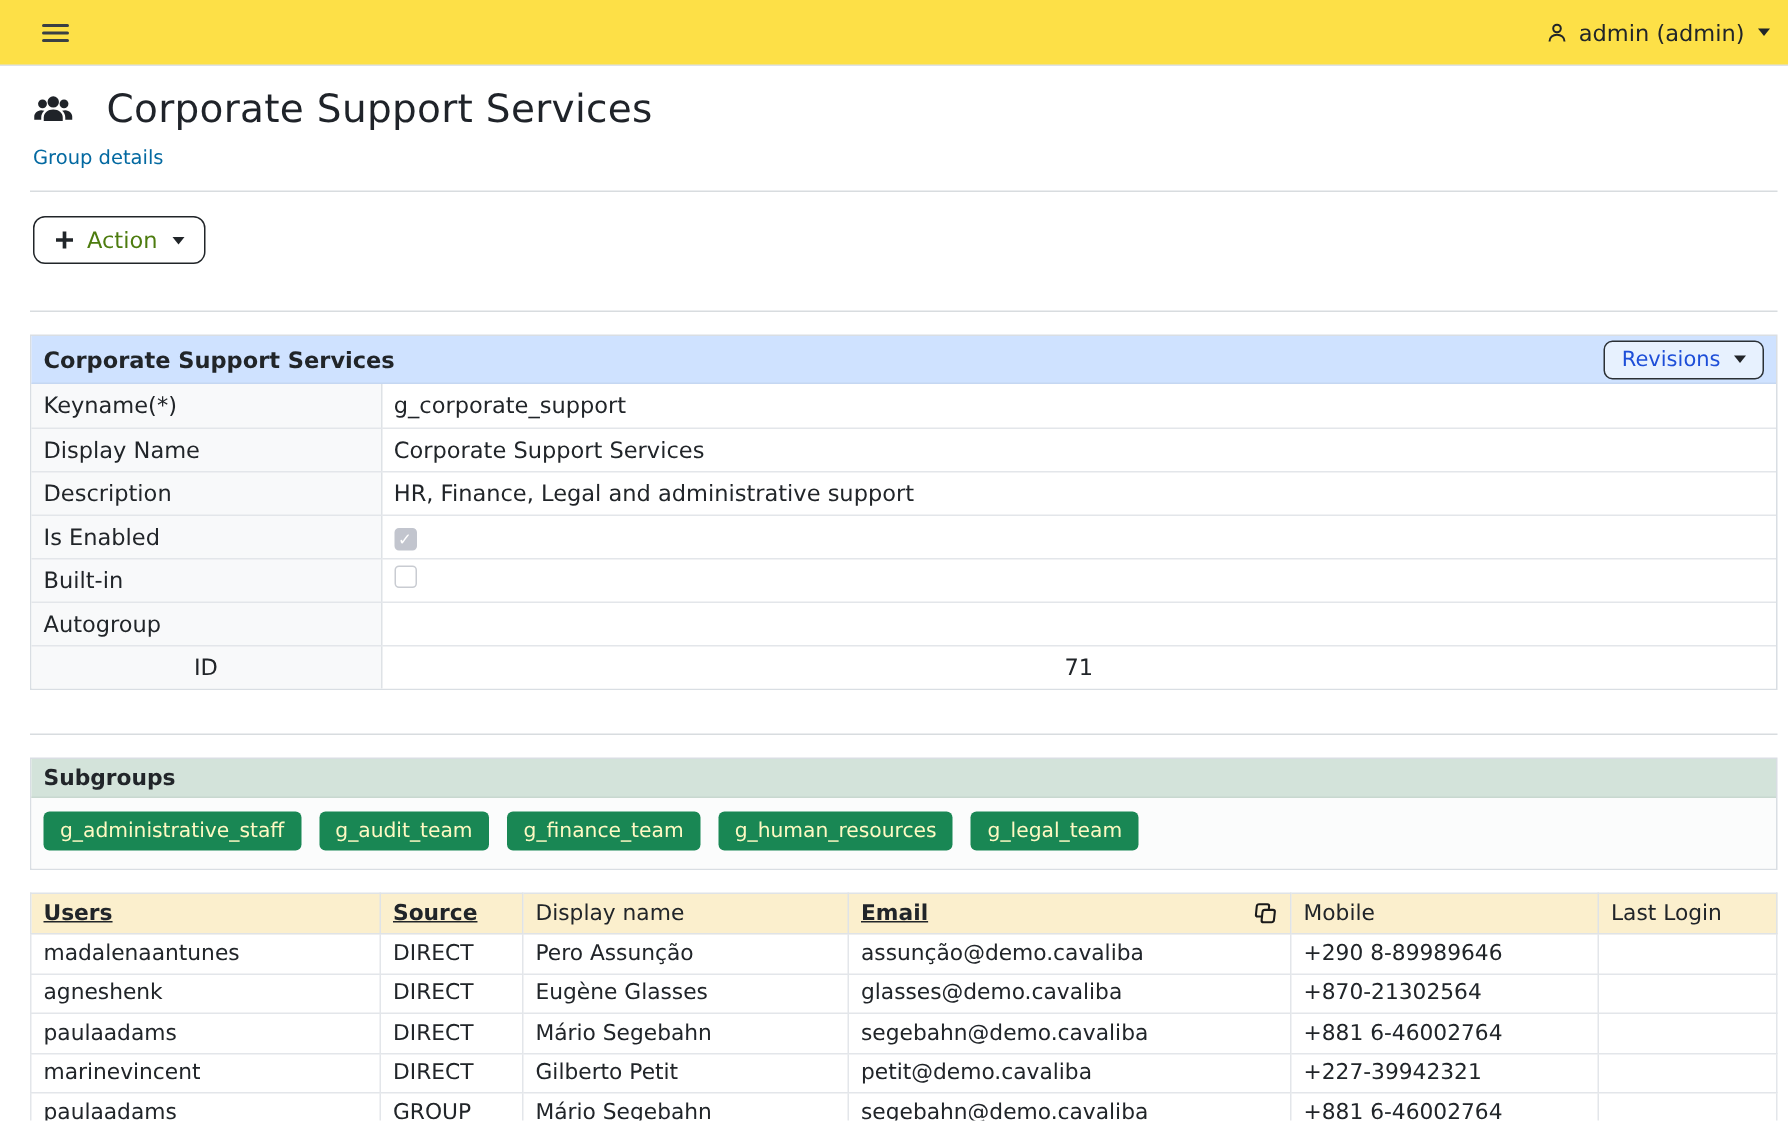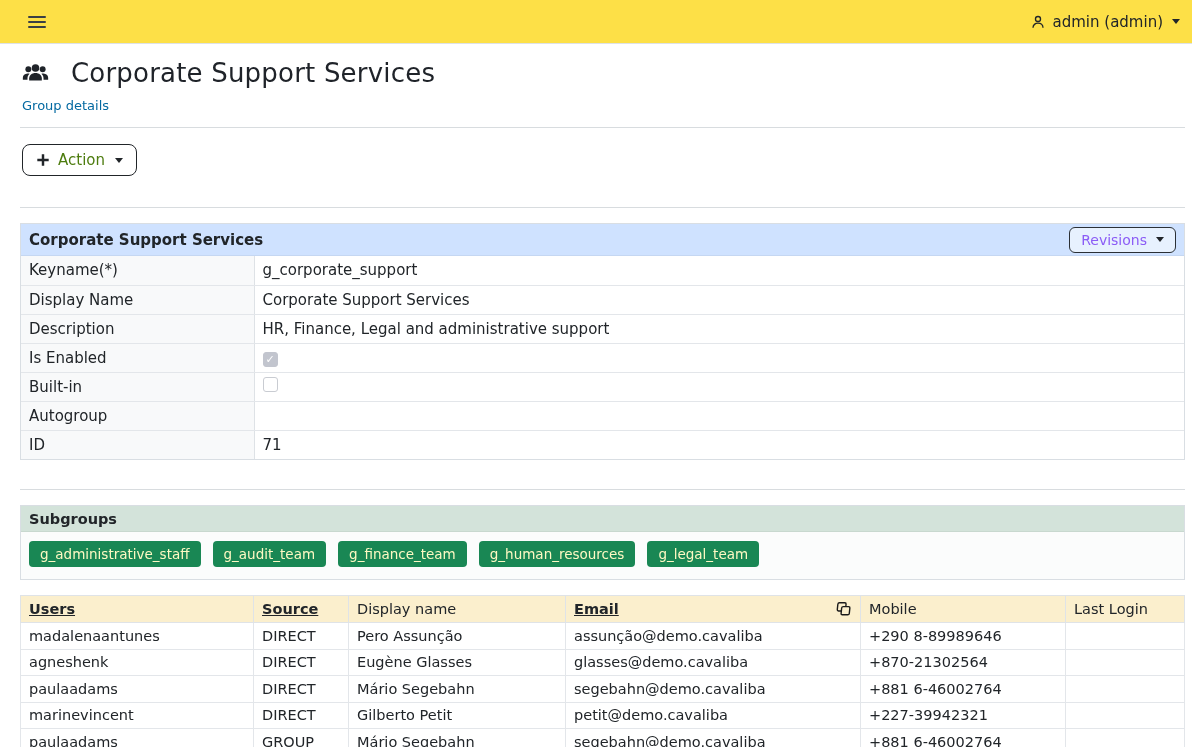--- a/index.html
+++ b/index.html
@@ -30,27 +30,27 @@
     color:#4d7c0f; cursor:pointer; font-family:inherit; }
   .action-gap { height:17px; }
 
   
   .panel { border:1px solid #d9dee3; margin-top:15px; }
   .panel-head-blue { background:#cfe2ff; height:32px; display:flex; align-items:center;
     justify-content:space-between; padding:0 8px; border-bottom:1px solid #c5d7f2; }
   .panel-head-blue .ptitle { font-weight:bold; font-size:15px; }
   .btn-revisions { display:inline-flex; align-items:center; gap:7px; background:#e7f1fe;
     border:1px solid #2b3035; border-radius:6px; padding:4px 11px; font-size:14px;
-    color:#8b5cf6; cursor:pointer; font-family:inherit; }
+    color:#1d4ed8; cursor:pointer; font-family:inherit; }
 
   table.kv { width:100%; border-collapse:collapse; }
   table.kv td { height:29px; border-bottom:1px solid #e3e6ea; font-size:15px;
     padding:0 8px; vertical-align:middle; background:#fff; }
   table.kv td.k { width:233px; background:#f8f9fa; border-right:1px solid #dee2e6; }
-  table.kv tr:last-child td { border-bottom:none; }
+  table.kv tr:last-child td { border-bottom:none;text-align:center; }
 
   .checkbox { display:inline-flex; width:15px; height:15px; border:1px solid #c9ccd2;
     border-radius:3px; background:#fff; align-items:center; justify-content:center; }
   .checkbox.checked { background:#c2c5ce; border-color:#c2c5ce; }
   .checkbox.checked::after { content:"✓"; color:#fff; font-size:11px; font-weight:bold; line-height:1; }
 
   .gap-lg { height:15px; }
 
   .panel-head-green { background:#d3e3da; height:26px; display:flex; align-items:center;
     padding:0 8px; border-bottom:1px solid #c8d8cf; }

